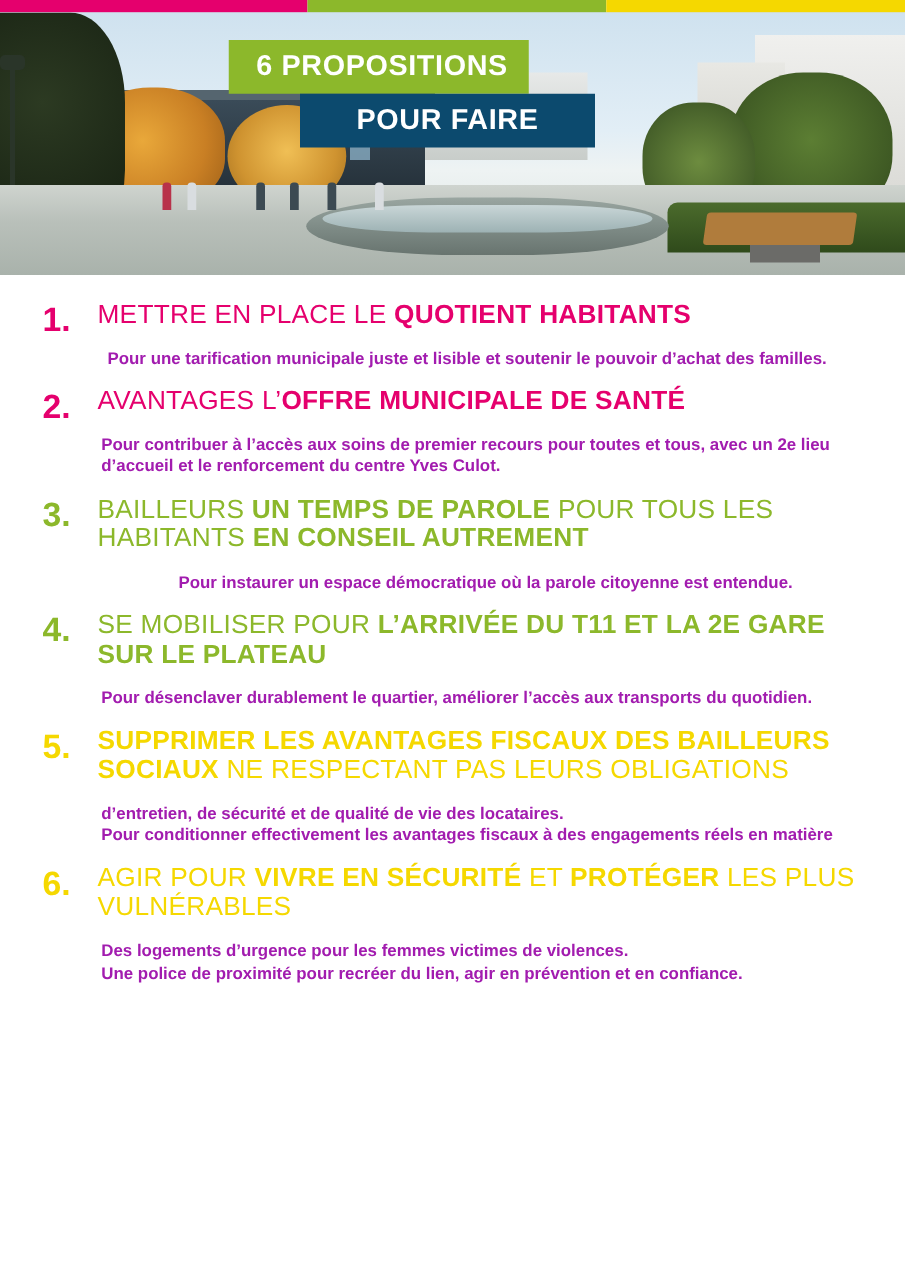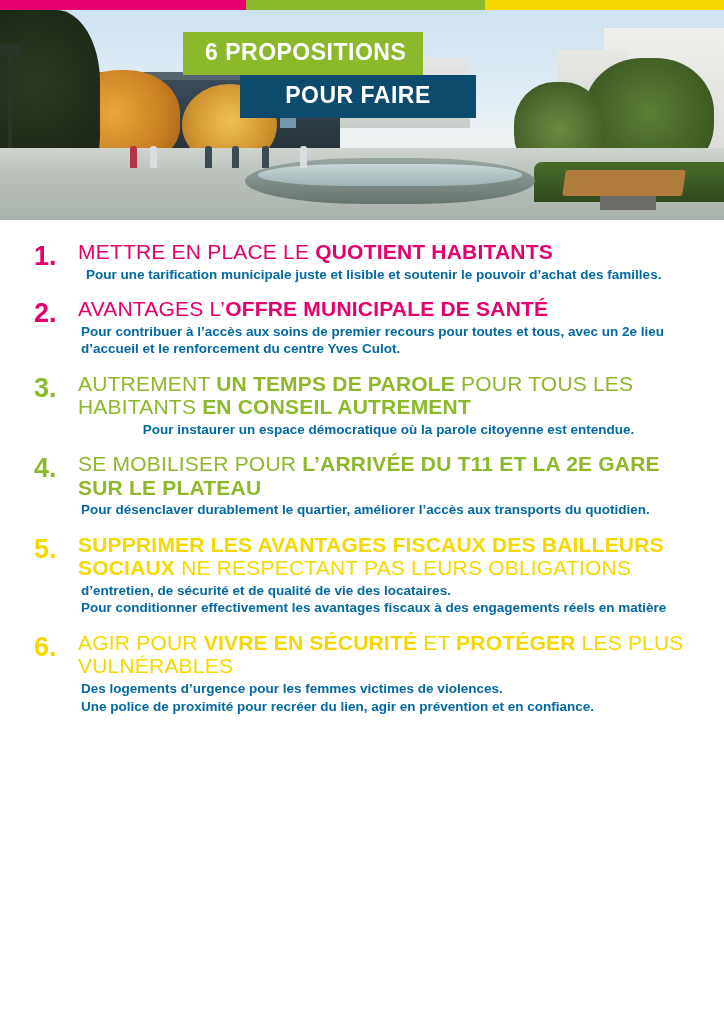--- a/index.html
+++ b/index.html
@@ -200,23 +200,23 @@
   .title {
     font-size: 21px;
     line-height: 1.12;
     font-weight: 300;
     letter-spacing: .2px;
   }
   .title b { font-weight: bold; }
   .sub {
     font-size: 13.5px;
     font-weight: bold;
-    color: #0369a1;
+    color: #a21caf;
     line-height: 1.3;
-    margin-top: 2px;
+    margin-top: 14px;
     padding-left: 3px;
   }
   .sub .line { display: block; }
 
   .c-pink   { color: #e5006d; }
   .c-green  { color: #8cb82b; }
   .c-yellow { color: #f5d800; }
 
   
   .item-1 .sub { padding-left: 8px; }
@@ -297,21 +297,21 @@
         <span class="line">Pour contribuer à l’accès aux soins de premier recours pour toutes et tous, avec un 2e lieu</span>
         <span class="line">d’accueil et le renforcement du centre Yves Culot.</span>
       </div>
     </div>
   </div>
 
   <div class="item item-3">
     <div class="num c-green">3.</div>
     <div class="body">
       <div class="title c-green">
-        <span>AUTREMENT </span><b>UN TEMPS DE PAROLE</b><span> POUR TOUS LES HABITANTS </span><b>EN CONSEIL AUTREMENT</b>
+        <span>BAILLEURS </span><b>UN TEMPS DE PAROLE</b><span> POUR TOUS LES HABITANTS </span><b>EN CONSEIL AUTREMENT</b>
       </div>
       <div class="sub">
         <span class="line">Pour instaurer un espace démocratique où la parole citoyenne est entendue.</span>
       </div>
     </div>
   </div>
 
   <div class="item item-4">
     <div class="num c-green">4.</div>
     <div class="body">

